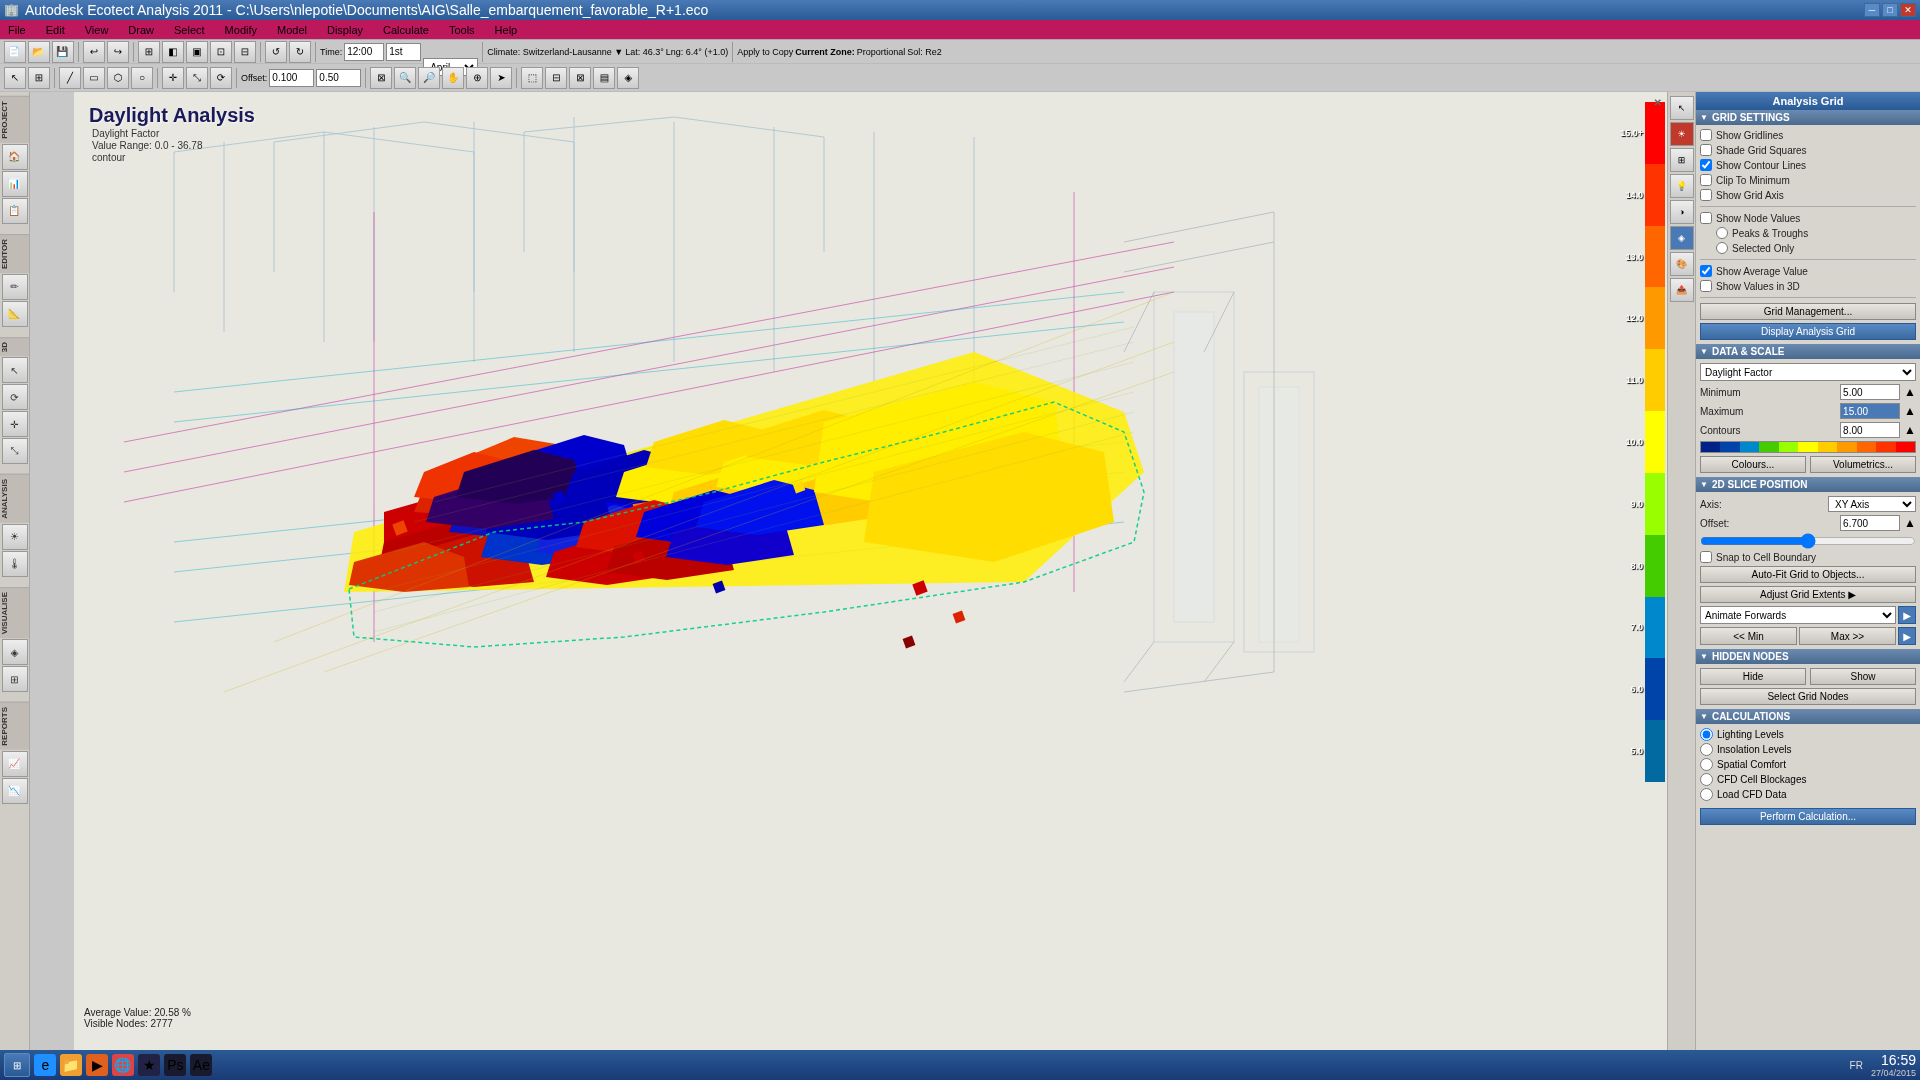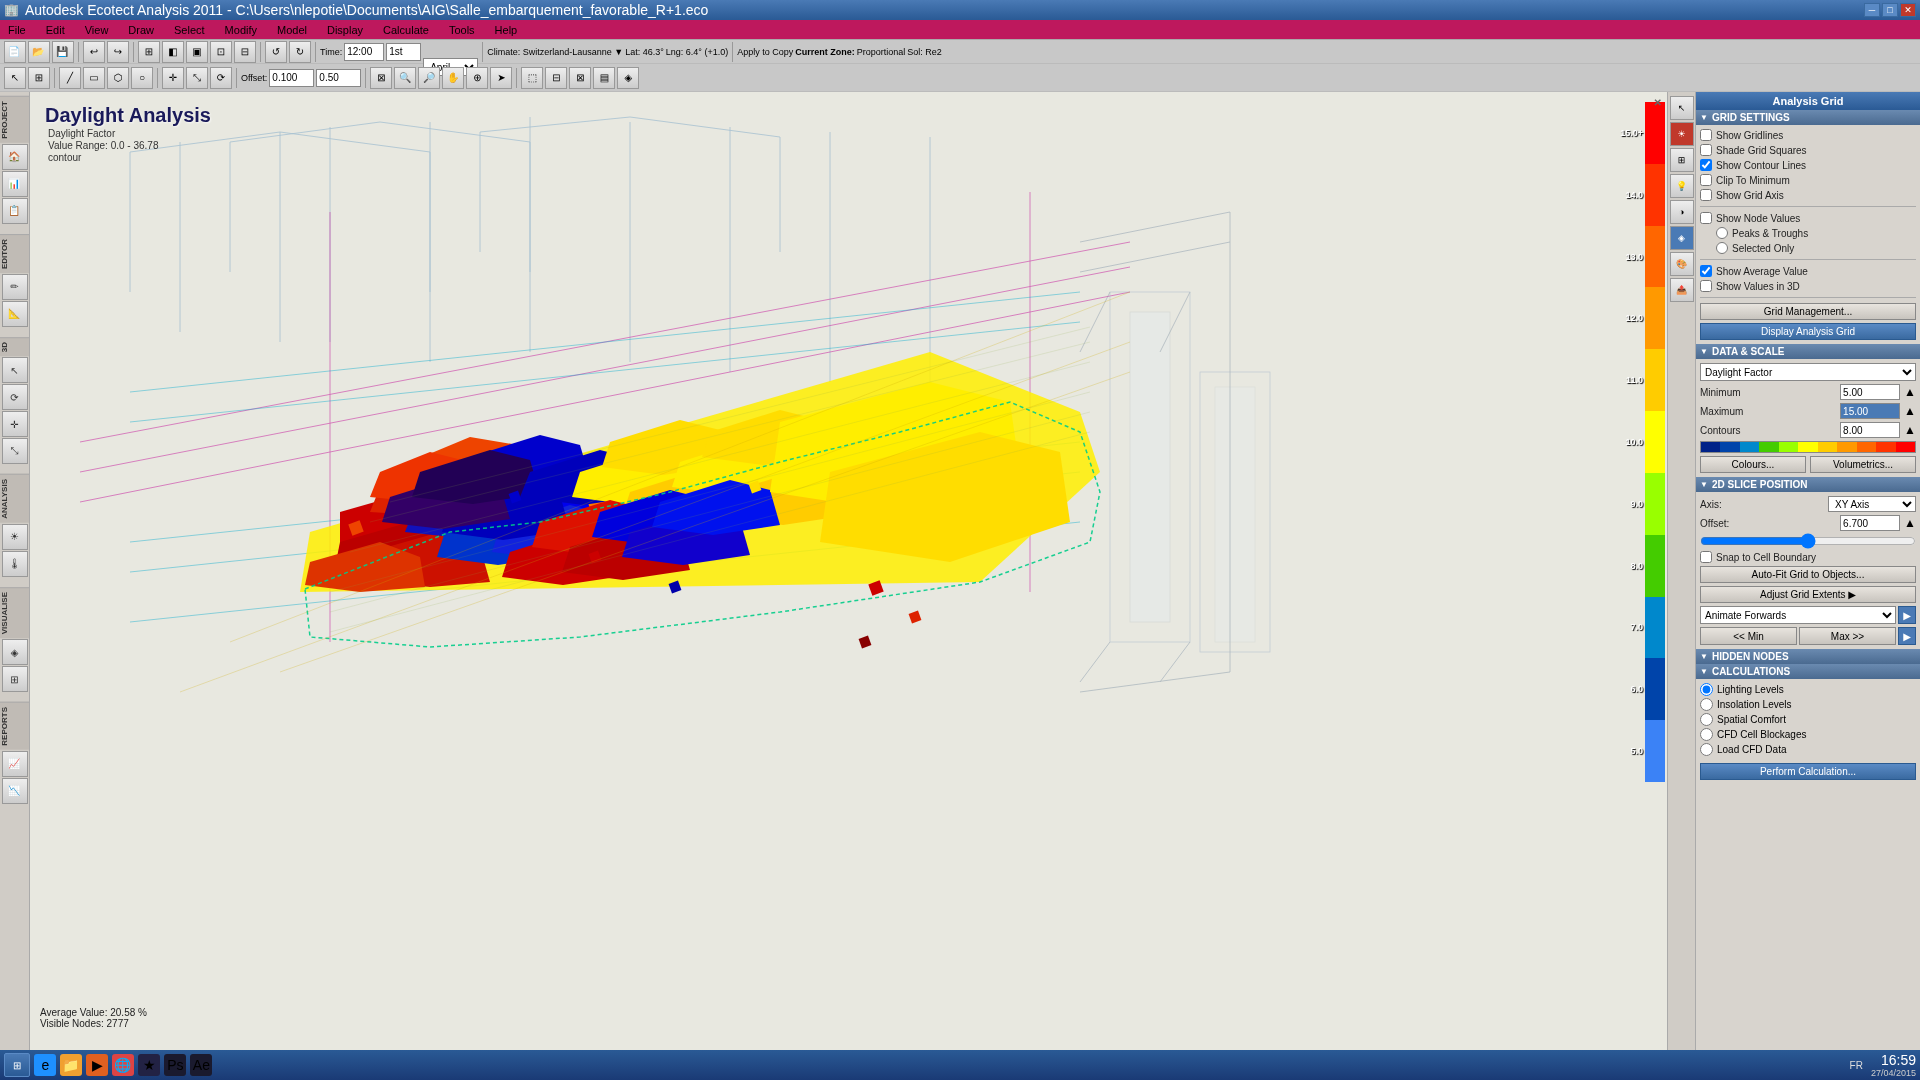--- a/index.html
+++ b/index.html
@@ -34,21 +34,21 @@
     .tb-sep { width: 1px; height: 20px; background: #999; margin: 0 2px; }
     .tb-input { height: 18px; width: 50px; border: 1px solid #888; font-size: 10px; padding: 1px 2px; background: #fff; }
     .sidebar-btn {
       width: 26px; height: 26px; background: linear-gradient(to bottom, #eee, #ccc);
       border: 1px solid #999; display: flex; align-items: center; justify-content: center;
       font-size: 10px; cursor: pointer; color: #333;
     }
 
     
     #viewport {
-      flex: 1; background: #f0f0e8; position: relative; overflow: hidden;
+      flex: 1; background: #f0f0e8; position: relative; overflow: hidden; margin-left: 44px;
     }
 
     
     #analysis-canvas {
       position: absolute; top: 0; left: 0; width: 100%; height: 100%;
     }
 
     
     .viewport-label {
       position: absolute; font-size: 18px; font-weight: bold; color: #1a1a5a;
@@ -479,21 +479,21 @@
       </div>
       <div class="vl-seg" style="background:#44cc00;">
         <span class="vl-label">8.0</span>
       </div>
       <div class="vl-seg" style="background:#0088cc;">
         <span class="vl-label">7.0</span>
       </div>
       <div class="vl-seg" style="background:#0044aa;">
         <span class="vl-label">6.0</span>
       </div>
-      <div class="vl-seg" style="background:#3b82f6;">
+      <div class="vl-seg" style="background:#0369a1;">
         <span class="vl-label">5.0</span>
       </div>
     </div>
 
     <div class="viewport-footer">
       <div>Average Value: 20.58 %</div>
       <div>Visible Nodes: 2777</div>
     </div>
 
     <div class="x-close" style="color:#666;top:5px;right:5px;">✕</div>
@@ -639,20 +639,27 @@
       </div>
       <div class="animate-row">
         <button class="anim-btn" style="flex:1;">&lt;&lt; Min</button>
         <button class="anim-btn" style="flex:1;">Max &gt;&gt;</button>
         <div class="anim-play">▶</div>
       </div>
     </div>
 
     <div class="section-header">
       <span>HIDDEN NODES</span>
+    </div>
+    <div class="panel-content">
+      <div class="panel-row">
+        <button class="panel-btn" style="flex:1;">Hide</button>
+        <button class="panel-btn" style="flex:1;">Show</button>
+      </div>
+      <button class="panel-btn">Select Grid Nodes</button>
     </div>
 
     <div class="section-header">
       <span>CALCULATIONS</span>
     </div>
     <div class="panel-content">
       <div class="radio-group">
         <div class="radio-row">
           <input type="radio" name="calc-type" checked="" style="">
           <span>Lighting Levels</span>

